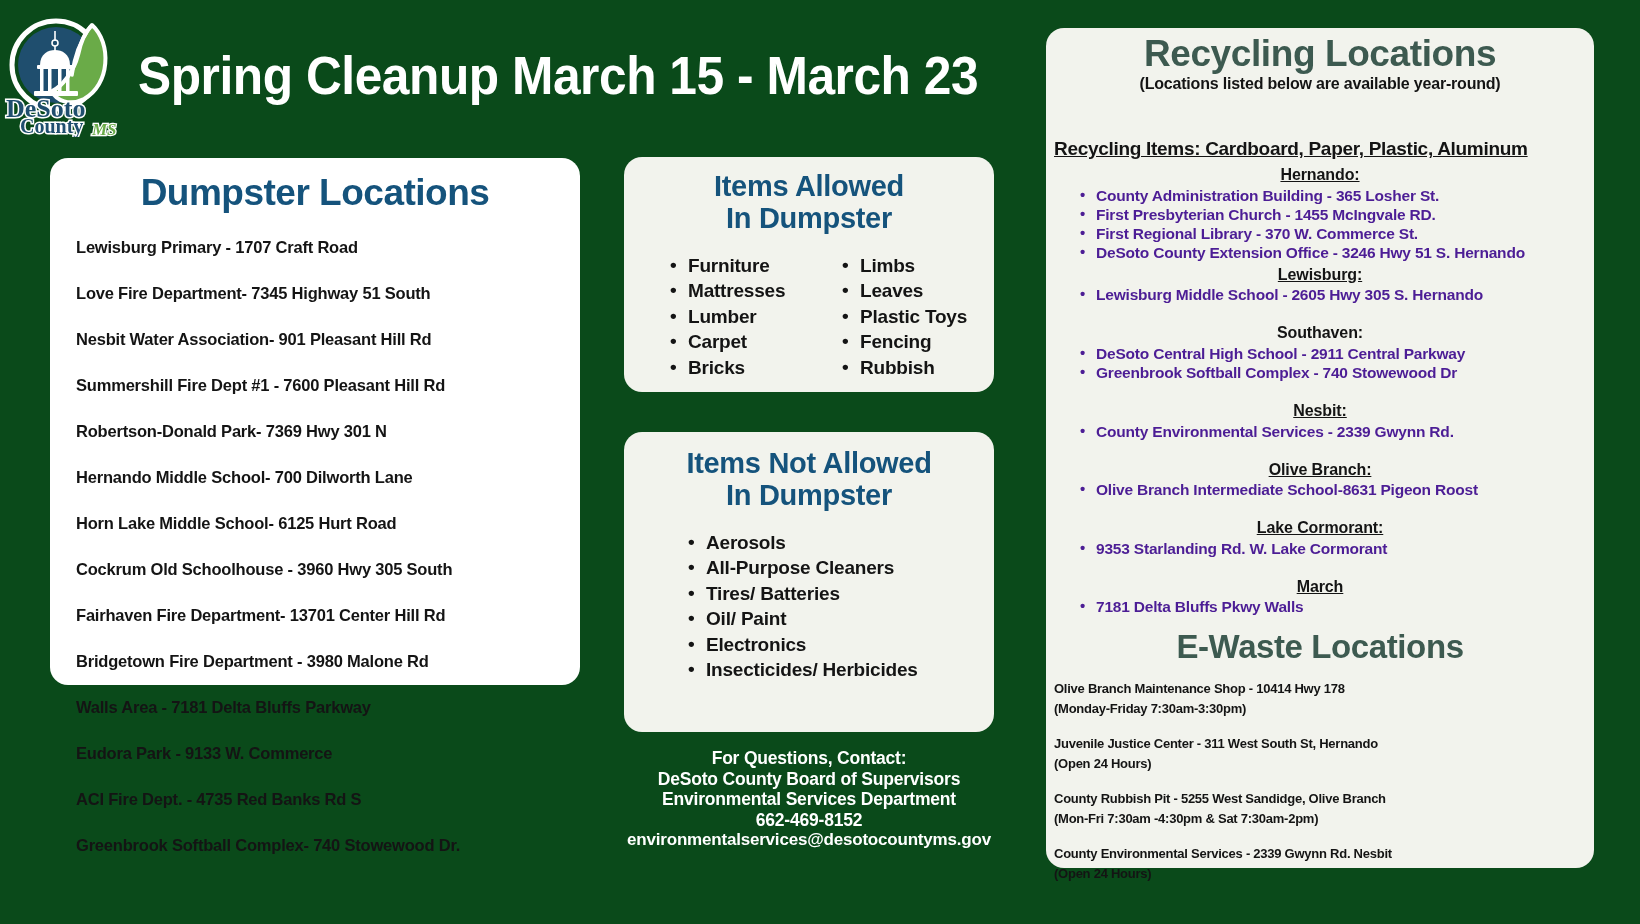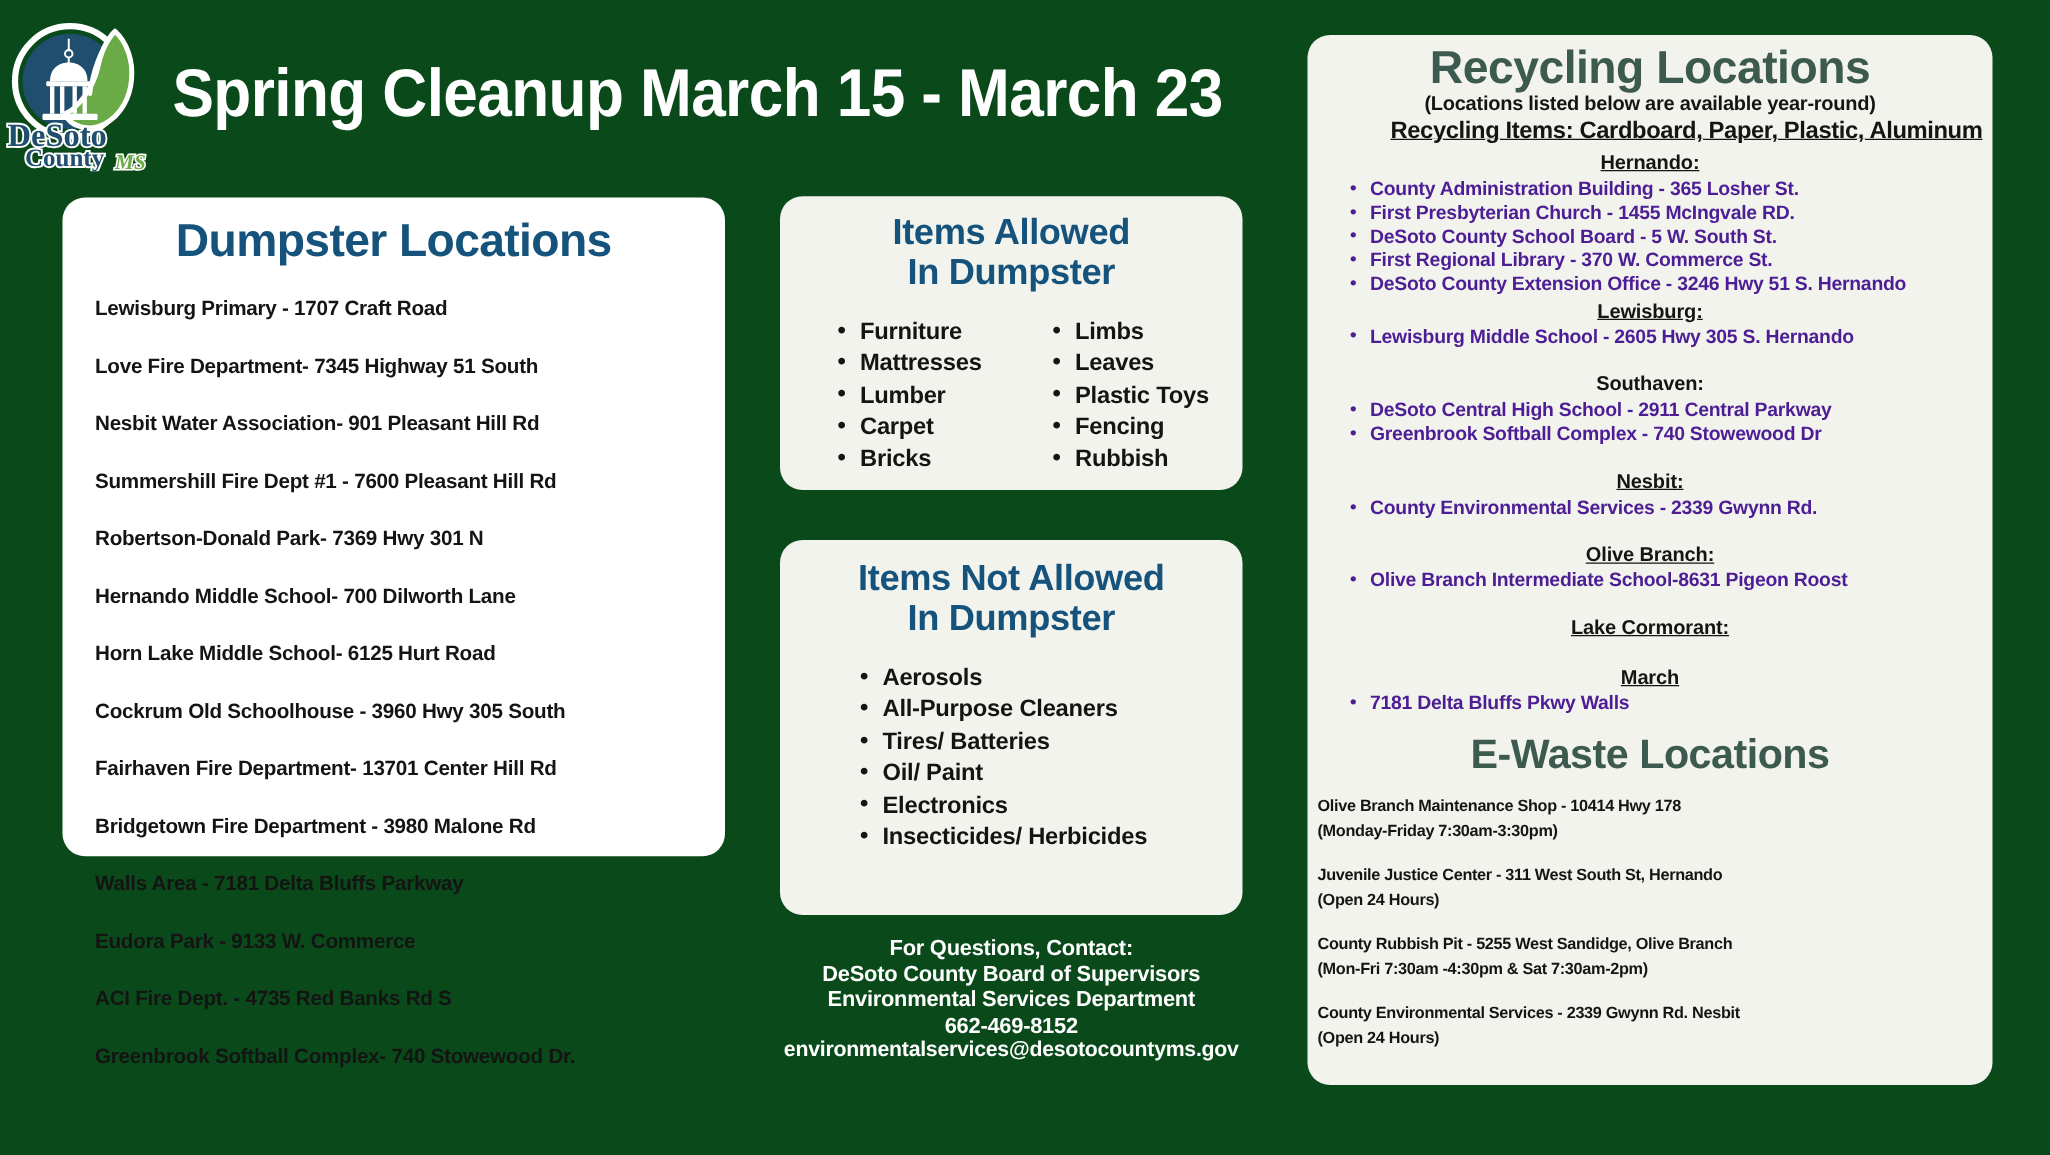--- a/index.html
+++ b/index.html
@@ -162,27 +162,28 @@
   }
   #recycling-card .rec-sub {
     text-align: center;
     color: #141414;
     font-size: 16px;
     font-weight: 700;
     letter-spacing: -0.2px;
     line-height: 1.22;
   }
   #recycling-card .rec-items {
-    text-align: right;
+    text-align: left;
     color: #141414;
     font-size: 19px;
     font-weight: 700;
     letter-spacing: -0.3px;
     text-decoration: underline;
     line-height: 1.3;
+    margin-top: 44px;
   }
   .rec-group { margin-top: 2px; }
   .rec-group .grp-head {
     text-align: center;
     color: #141414;
     font-size: 16px;
     font-weight: 700;
     letter-spacing: -0.1px;
     line-height: 1.35;
   }
@@ -334,21 +335,20 @@
   <div class="card" id="recycling-card">
     <div class="rec-title">Recycling Locations</div>
     <div class="rec-sub">(Locations listed below are available year-round)</div>
     <div class="rec-items">Recycling Items: Cardboard, Paper, Plastic, Aluminum</div>
     <div id="rec-groups">
         <div class="rec-group">
           <div class="grp-head underline">Hernando:</div>
           <ul>
             <li>County Administration Building - 365 Losher St.</li>
             <li>First Presbyterian Church - 1455 McIngvale RD.</li>
-            <li>DeSoto County School Board - 5 W. South St.</li>
             <li>First Regional Library - 370 W. Commerce St.</li>
             <li>DeSoto County Extension Office - 3246 Hwy 51 S. Hernando</li>
           </ul>
         </div>
         <div class="rec-group">
           <div class="grp-head underline">Lewisburg:</div>
           <ul>
             <li>Lewisburg Middle School - 2605 Hwy 305 S. Hernando</li>
           </ul>
         </div>
@@ -370,20 +370,23 @@
         <div class="rec-spacer"></div>
         <div class="rec-group">
           <div class="grp-head underline">Olive Branch:</div>
           <ul>
             <li>Olive Branch Intermediate School-8631 Pigeon Roost</li>
           </ul>
         </div>
         <div class="rec-spacer"></div>
         <div class="rec-group">
           <div class="grp-head underline">Lake Cormorant:</div>
+          <ul>
+            <li>9353 Starlanding Rd. W. Lake Cormorant</li>
+          </ul>
         </div>
         <div class="rec-spacer"></div>
         <div class="rec-group">
           <div class="grp-head underline">March</div>
           <ul>
             <li>7181 Delta Bluffs Pkwy Walls</li>
           </ul>
         </div>
         <div class="rec-spacer"></div>
       </div>

